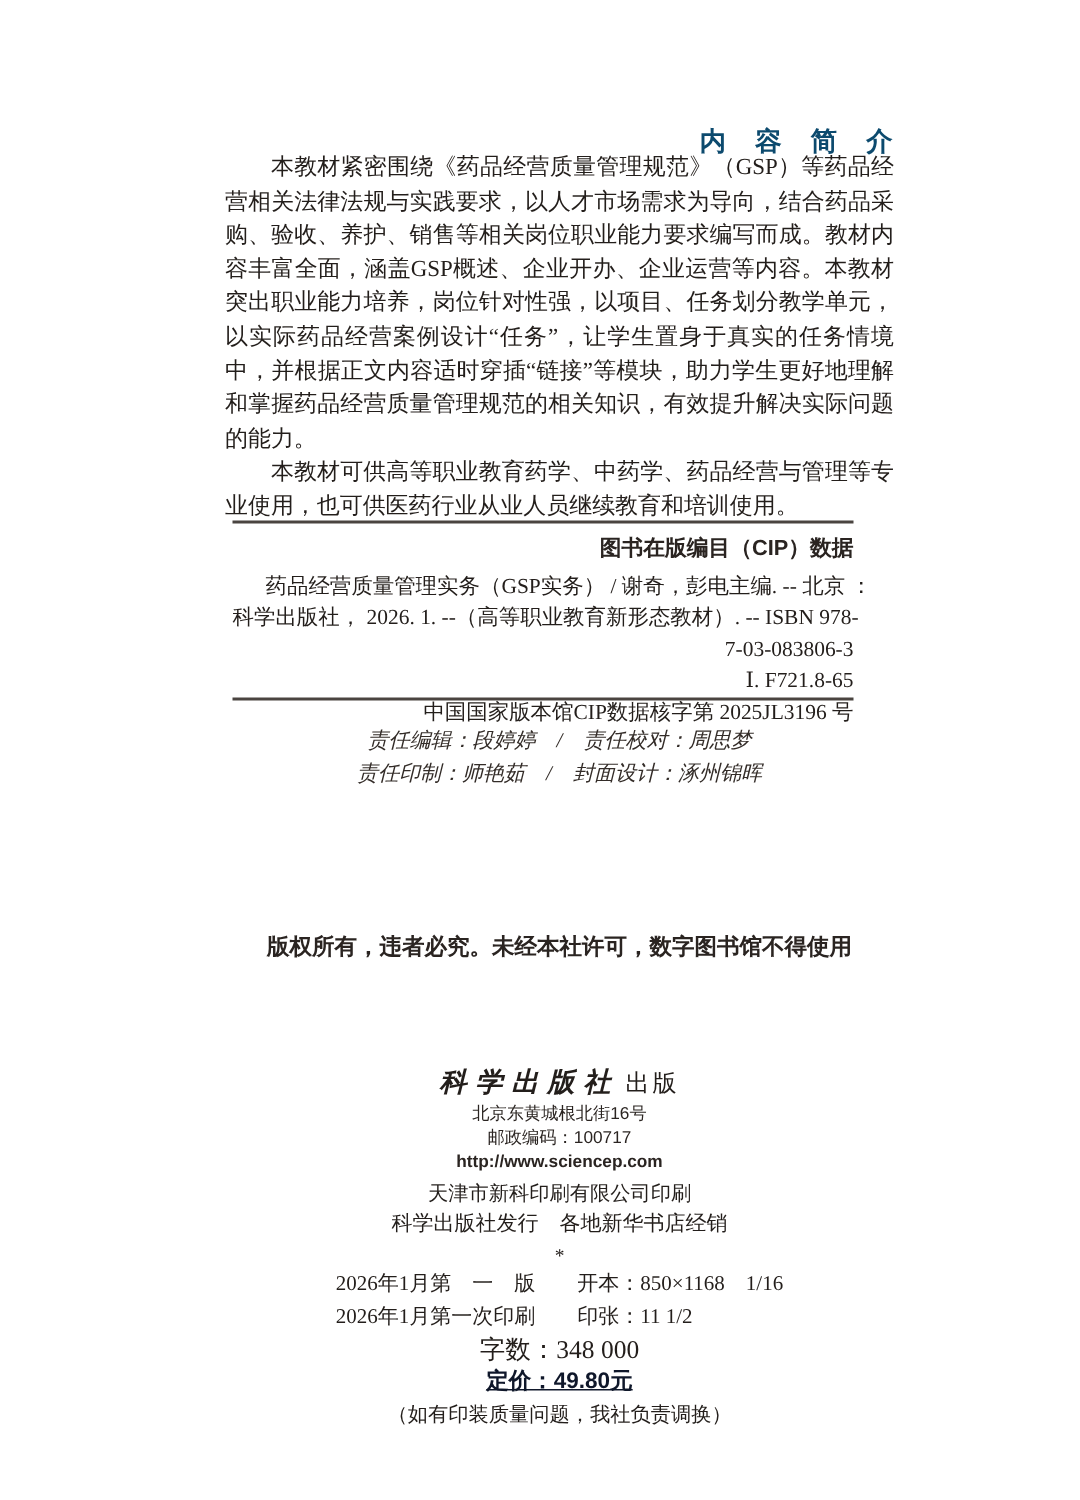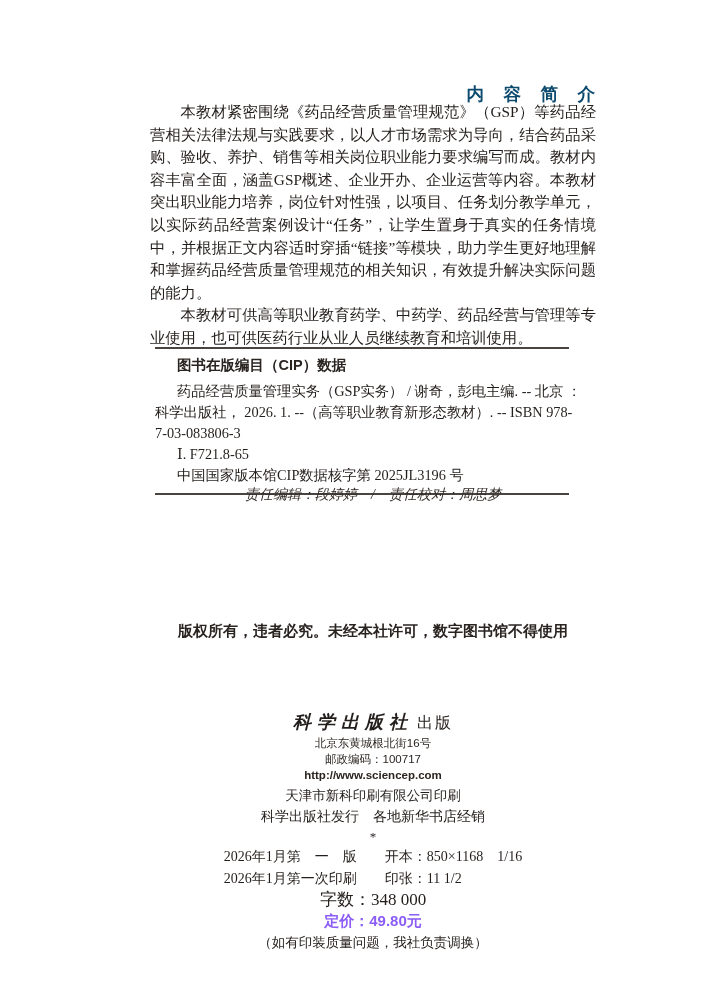--- a/index.html
+++ b/index.html
@@ -17,23 +17,24 @@
     font-weight:700;font-size:17.5px;letter-spacing:1px;color:#0c4a6e;
   }
   .intro-body{position:absolute;left:150px;width:446px;top:101px;}
   .para{
     margin:0;font-size:15.3px;line-height:22.6px;text-align:justify;
     text-indent:2em;color:#231e1b;
   }
 
   
   .cip-box{
-    position:absolute;left:155px;width:414px;top:347px;height:148px;
+    position:absolute;left:155px;width:414px;top:347px;height:120px;
     border-top:2px solid #4a4440;border-bottom:2px solid #4a4440;
     box-sizing:border-box;
+    text-align:right;
   }
   .cip-heading{
     margin-top:7px;padding-left:22px;
     font-family:"Liberation Sans","DejaVu Sans",sans-serif;
     font-weight:700;font-size:14.5px;color:#2a2421;
   }
   .cip-lines{margin-top:6px;}
   .cip-line{font-size:14.3px;line-height:21px;color:#231e1b;white-space:nowrap;}
   .cip-line.indent{padding-left:22px;}
 
@@ -66,21 +67,21 @@
   }
   .url{font-weight:700;}
   .printer{font-size:13.5px;line-height:21px;margin-top:2px;}
   .dist{font-size:14px;line-height:22px;}
   .star{font-size:13px;line-height:17px;}
   .print-details{display:inline-block;text-align:left;margin-top:1px;}
   .print-details div{font-size:14px;line-height:22px;white-space:pre;}
   .wordcount{font-size:17px;line-height:20px;}
   .price{
     font-family:"Liberation Sans","DejaVu Sans",sans-serif;
-    font-weight:700;font-size:15px;line-height:22px;color:#8b5cf6;
+    font-weight:700;font-size:15px;line-height:22px;color:#0f172a;text-decoration:underline;
   }
   .note{font-size:13.5px;line-height:22px;}
 </style>
 </head>
 <body>
 
 <div class="page">
 
   <h1 class="intro-title">内　容　简　介</h1>
   <div class="intro-body">
@@ -94,20 +95,21 @@
       <div class="cip-line indent">药品经营质量管理实务（GSP实务） / 谢奇，彭电主编. -- 北京 ：</div>
       <div class="cip-line">科学出版社， 2026. 1. --（高等职业教育新形态教材）. -- ISBN 978-</div>
       <div class="cip-line">7-03-083806-3</div>
       <div class="cip-line indent">Ⅰ. F721.8-65</div>
       <div class="cip-line indent">中国国家版本馆CIP数据核字第 2025JL3196 号</div>
     </div>
   </section>
 
   <section class="credits">
     <div>责任编辑：段婷婷　/　责任校对：周思梦</div>
+    <div>责任印制：师艳茹　/　封面设计：涿州锦晖</div>
   </section>
 
   <div class="copyright">版权所有，违者必究。未经本社许可，数字图书馆不得使用</div>
 
   <section class="colophon">
     <div class="pub-line">
       <span class="pub-logo">科学出版社</span><span class="pub-suffix">出版</span>
     </div>
     <div class="addr">北京东黄城根北街16号</div>
     <div class="post">邮政编码：100717</div>

